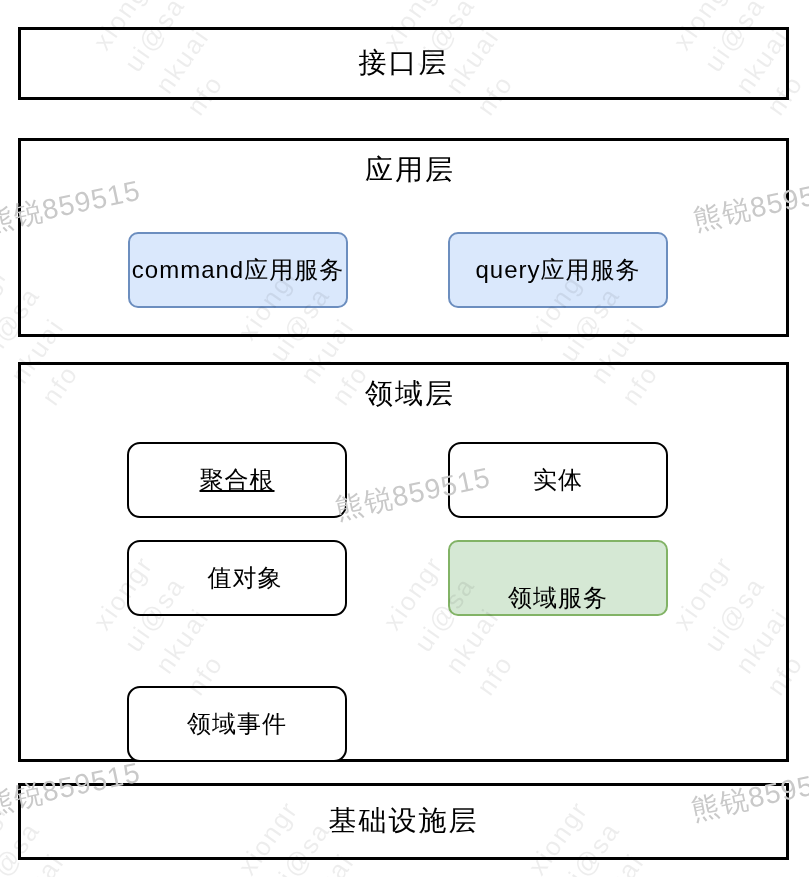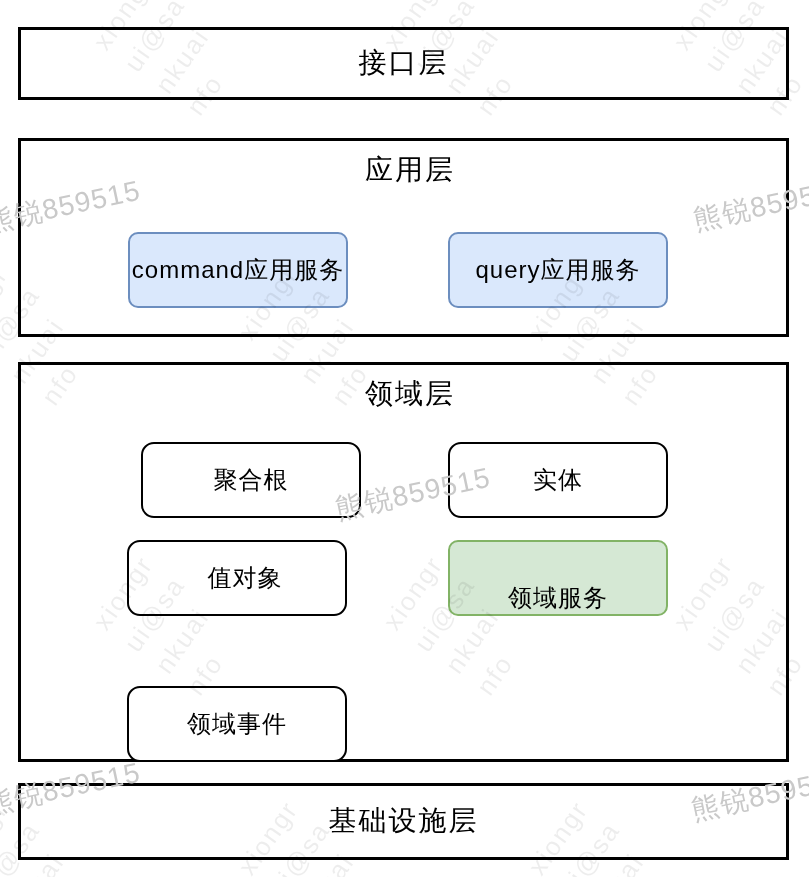--- a/index.html
+++ b/index.html
@@ -61,21 +61,21 @@
     border-radius:10px;
   }
   .node.green {
     background:#d5e8d4;
     border:2px solid #82b366;
     border-radius:10px;
     align-items:flex-end;
   }
   #node-command       { left:128px; top:232px; }
   #node-query         { left:448px; top:232px; }
-  #node-aggregate     { left:141px; top:442px; }
+  #node-aggregate     { left:127px; top:442px;text-decoration:underline; }
   #node-entity        { left:448px; top:442px;align-items:center; }
   #node-value-object  { left:127px; top:540px;padding-left:16px; }
   #node-domain-svc    { left:448px; top:540px; }
   #node-domain-event  { left:127px; top:638px;margin-top:48px; }
 
   
   .watermark-layer {
     position:absolute; inset:0;
     z-index:5;
     pointer-events:none;

